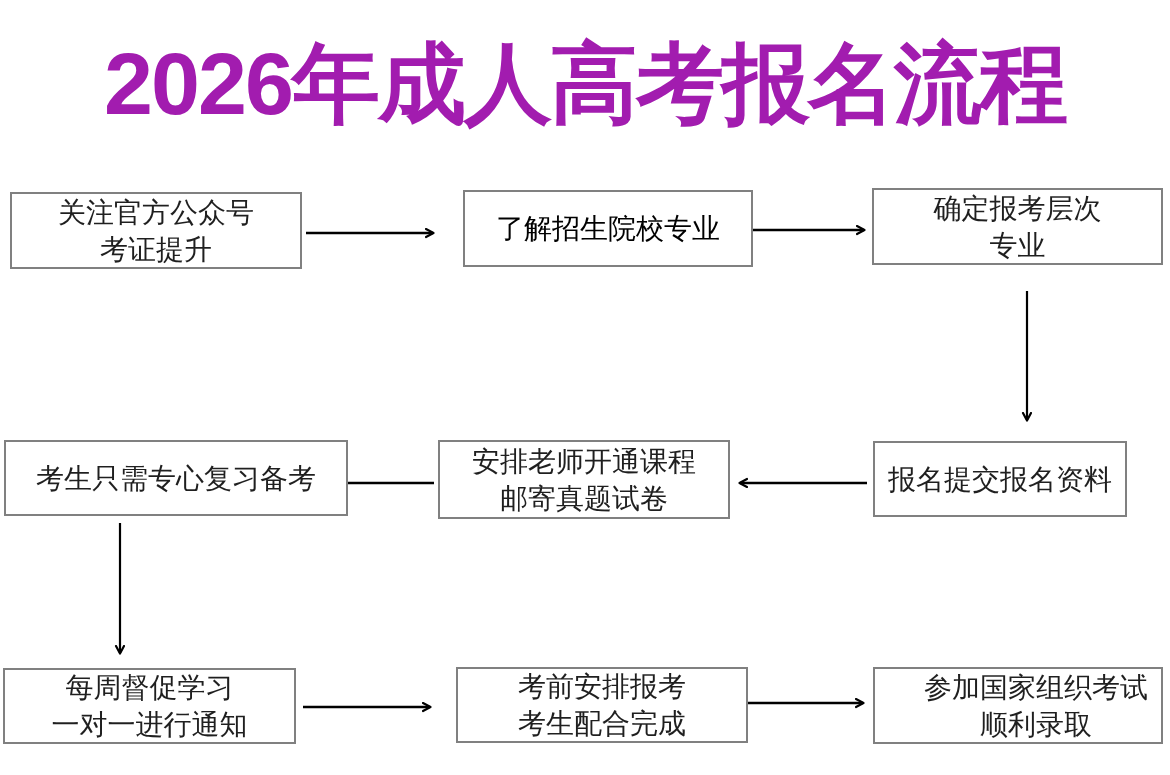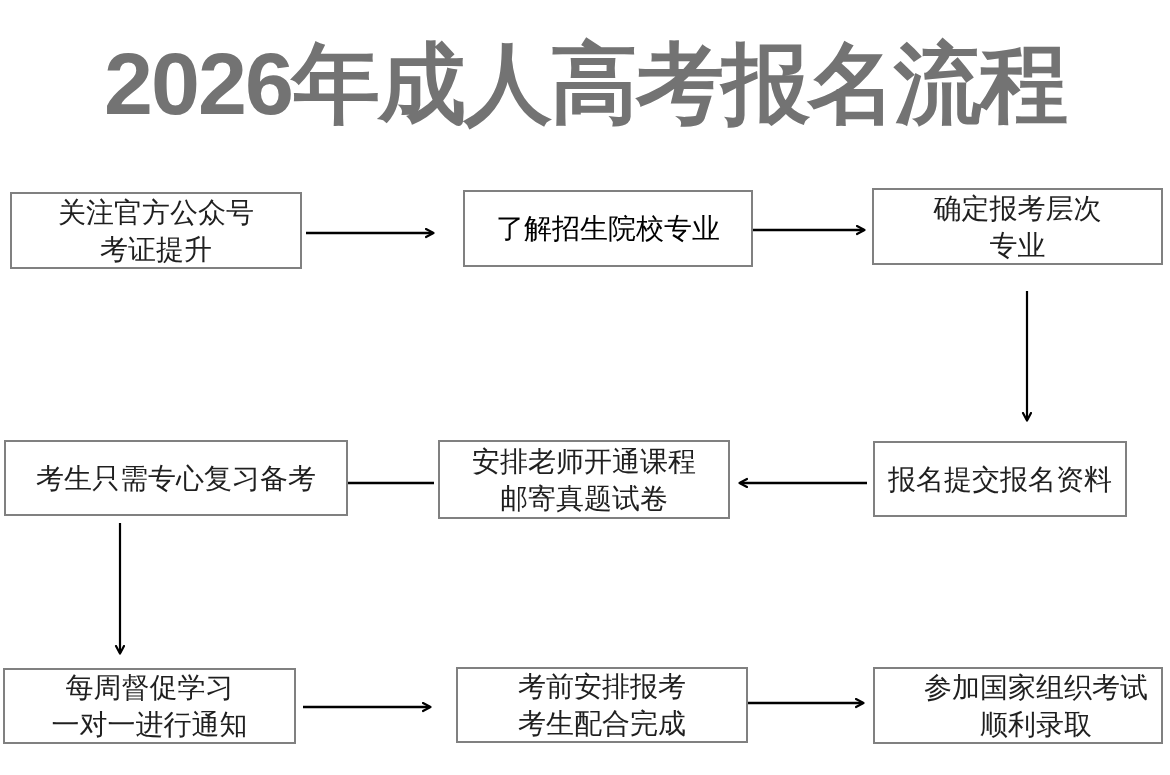--- a/index.html
+++ b/index.html
@@ -60,21 +60,21 @@
   #n6 { left: 4px;   top: 440px; width: 344px; height: 76px; }
   #n7 { left: 3px;   top: 668px; width: 293px; height: 76px; }
   #n8 { left: 456px; top: 667px; width: 292px; height: 76px; }
   #n9 { left: 873px; top: 667px; width: 290px; height: 77px; padding-left: 36px; }
 </style>
 </head>
 <body style="background: rgb(255, 255, 255);">
 
 <div class="canvas">
 
-  <div class="title" style="color: #737373;">2026年成人高考报名流程</div>
+  <div class="title" style="color: #a21caf;">2026年成人高考报名流程</div>
 
   <svg class="arrows" width="1170" height="775" viewBox="0 0 1170 775" aria-hidden="true">
     <defs>
       <marker id="chev" markerWidth="14" markerHeight="14" refX="8" refY="5" orient="auto" markerUnits="userSpaceOnUse">
         <path d="M1,1 L8.5,5 L1,9" fill="none" stroke="#000000" stroke-width="2.2" stroke-linecap="round" stroke-linejoin="round"></path>
       </marker>
     </defs>
     <line x1="306" y1="233" x2="433" y2="233" stroke="#000" stroke-width="2.4" marker-end="url(#chev)"></line>
     <line x1="737" y1="230" x2="864" y2="230" stroke="#000" stroke-width="2.4" marker-end="url(#chev)"></line>
     <line x1="1027" y1="291" x2="1027" y2="420" stroke="#000" stroke-width="2.2" marker-end="url(#chev)"></line>

